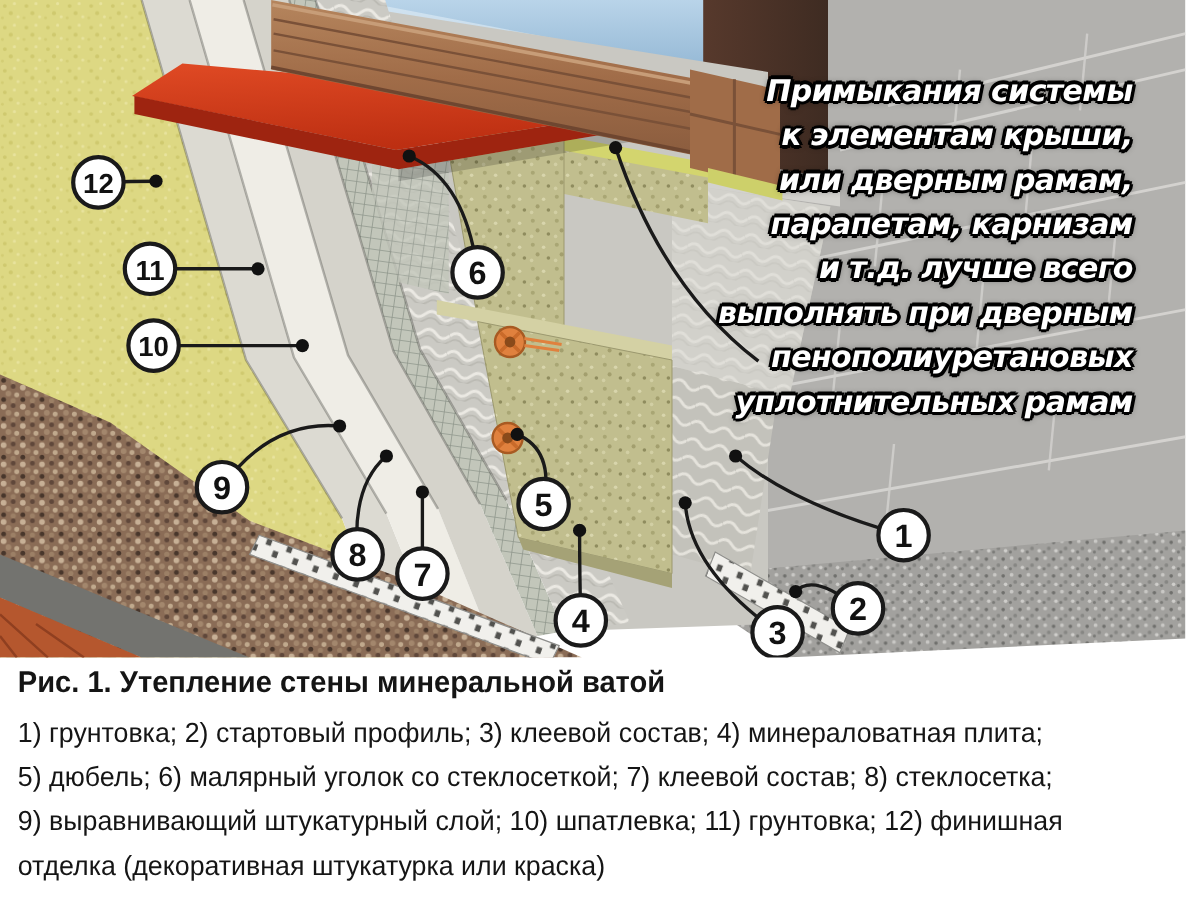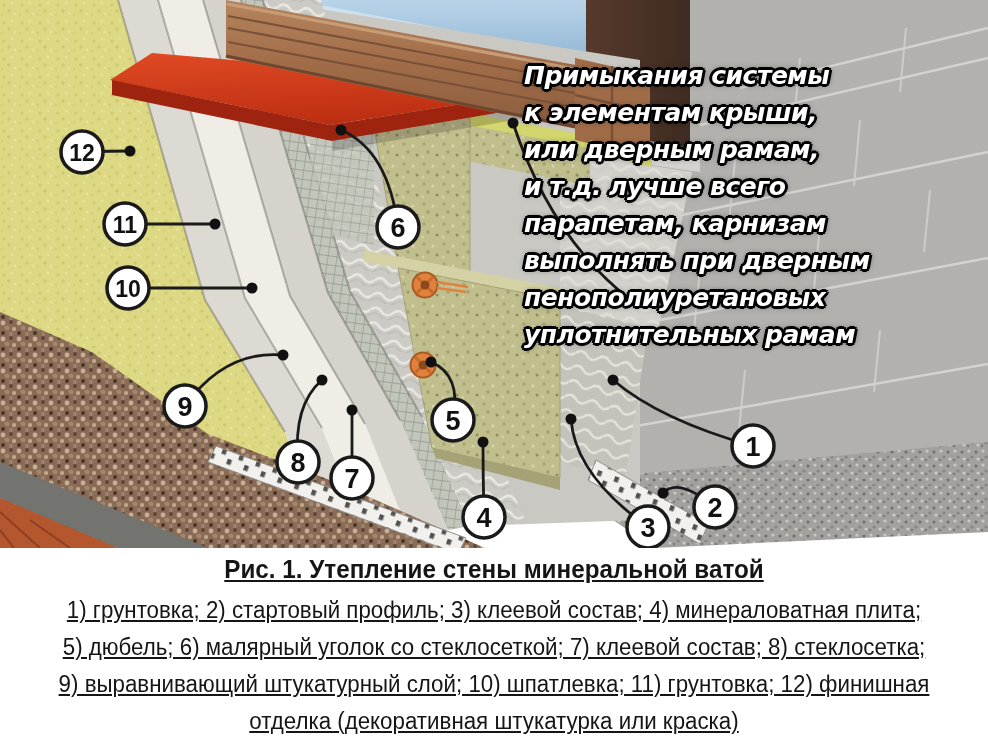--- a/index.html
+++ b/index.html
@@ -1,28 +1,28 @@
 <!DOCTYPE html>
 <html><head>
 <meta charset="utf-8">
 <style>
   html,body{margin:0;padding:0;background:#fff;}
   #stage{position:relative;width:988px;height:750px;background:#ffffff;overflow:hidden;
          font-family:"Liberation Sans",sans-serif;}
   #scene{position:absolute;left:0;top:0;}
   
-  #annotation{position:absolute;top:57px;right:44px;width:420px;text-align:left;
+  #annotation{position:absolute;top:57px;right:44px;width:420px;text-align:right;
     pointer-events:none;}
   .ann-line{font-family:"DejaVu Sans","Liberation Sans",sans-serif;
     font-size:25px;font-weight:bold;font-style:italic;line-height:37px;color:#fff;
     letter-spacing:-0.5px;white-space:nowrap;
     text-shadow:-2px -2px 0 #000,2px -2px 0 #000,-2px 2px 0 #000,2px 2px 0 #000,
                  0 -3px 0 #000,0 3px 0 #000,-3px 0 0 #000,3px 0 0 #000,0 0 6px rgba(0,0,0,.85);}
   
-  #caption{position:absolute;left:0;top:552px;width:988px;text-align:center;color:#151515;text-decoration:underline;}
+  #caption{position:absolute;left:0;top:552px;width:988px;text-align:left;color:#151515;}
   #caption-title{font-size:25px;font-weight:bold;line-height:34px;margin-bottom:6px;
     transform:scaleX(.97);transform-origin:center;}
   .cap-line{font-size:23px;line-height:37px;transform:scaleX(.97);transform-origin:center;
     white-space:nowrap;}
   .co-num{font-family:"Liberation Sans",sans-serif;font-weight:bold;}
 </style>
 </head>
 <body>
 
 <div id="stage">
@@ -300,22 +300,22 @@
           <circle cx="82" cy="152" r="21" fill="#fff" stroke="#1a1a1a" stroke-width="3.5"></circle>
           <text x="82" y="153" text-anchor="middle" dominant-baseline="central" font-size="23" class="co-num" fill="#111">12</text>
         </g>
       </g>
   </svg>
 
   <div id="annotation">
       <div class="ann-line">Примыкания системы</div>
       <div class="ann-line">к элементам крыши,</div>
       <div class="ann-line">или дверным рамам,</div>
+      <div class="ann-line">парапетам, карнизам</div>
       <div class="ann-line">и т.д. лучше всего</div>
-      <div class="ann-line">парапетам, карнизам</div>
       <div class="ann-line">выполнять при дверным</div>
       <div class="ann-line">пенополиуретановых</div>
       <div class="ann-line">уплотнительных рамам</div>
     </div>
 
   <div id="caption">
     <div id="caption-title">Рис. 1. Утепление стены минеральной ватой</div>
     <div id="caption-legend">
         <div class="cap-line">1) грунтовка; 2) стартовый профиль; 3) клеевой состав; 4) минераловатная плита;</div>
         <div class="cap-line">5) дюбель; 6) малярный уголок со стеклосеткой; 7) клеевой состав; 8) стеклосетка;</div>

